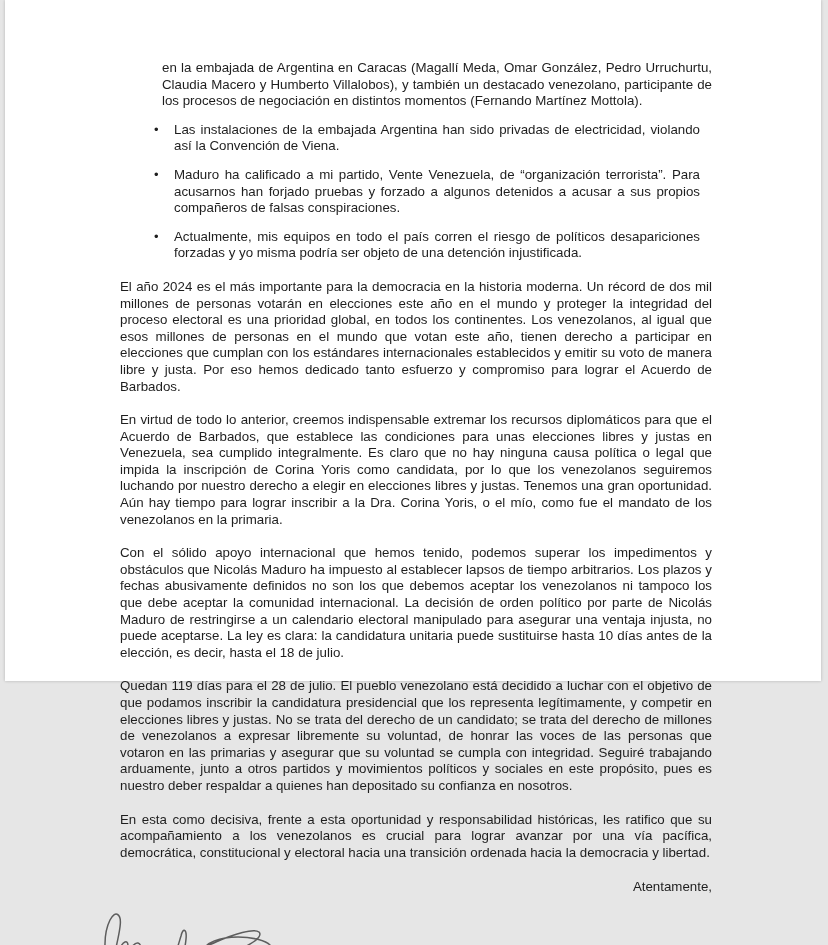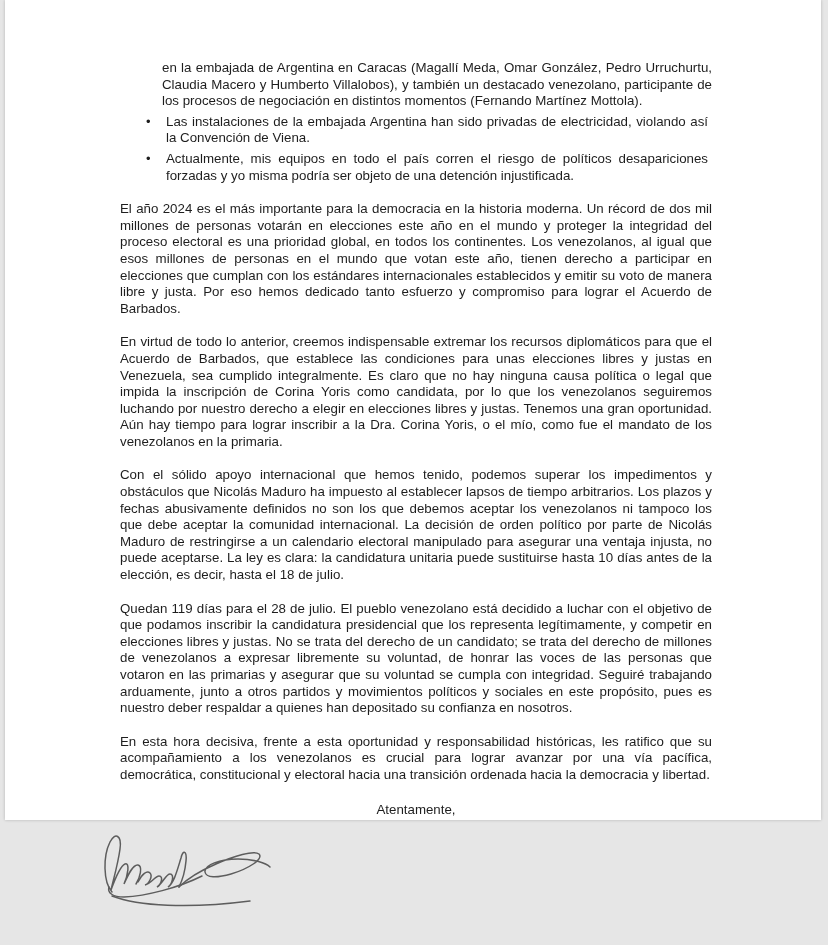--- a/index.html
+++ b/index.html
@@ -15,21 +15,21 @@
   .stage {
     position: relative;
     width: 828px;
     height: 945px;
   }
   .page {
     position: absolute;
     left: 5px;
     top: 0;
     width: 816px;
-    height: 820px;
+    height: 681px;
     background: #ffffff;
     box-shadow: 0 0 3px rgba(0,0,0,0.22);
   }
   .content {
     position: absolute;
     left: 115px;
     top: 60px;
     width: 592px;
     color: #1e1e1e;
     font-size: 13.3px;
@@ -41,33 +41,33 @@
     margin: 0;
     margin-left: 42px;
   }
   ul.issues {
     list-style: none;
     margin: 0 0 15px 0;
     padding: 0 0 0 42px;
   }
   ul.issues li {
     position: relative;
-    margin: 4px;
+    margin: 12px;
   }
   ul.issues li::before {
     content: "\2022";
     position: absolute;
     left: -20px;
     top: 0;
     font-size: 13px;
     color: #1e1e1e;
   }
   .closing {
     margin: 18px 0 0 0;
-    text-align: center;
+    text-align: right;
   }
   .sig-area {
     position: relative;
     margin-top: 14px;
     padding-top: 55px;
     text-align: left;
   }
   .sig-svg {
     position: absolute;
     left: -22px;
@@ -79,28 +79,29 @@
 <body>
 
 <div class="stage">
   <div class="page">
     <div class="content">
 
       <p class="para continuation">en la embajada de Argentina en Caracas (Magallí Meda, Omar González, Pedro Urruchurtu, Claudia Macero y Humberto Villalobos), y también un destacado venezolano, participante de los procesos de negociación en distintos momentos (Fernando Martínez Mottola).</p>
 
       <ul class="issues">
         <li>Las instalaciones de la embajada Argentina han sido privadas de electricidad, violando así la Convención de Viena.</li>
+        <li>Maduro ha calificado a mi partido, Vente Venezuela, de “organización terrorista”. Para acusarnos han forjado pruebas y forzado a algunos detenidos a acusar a sus propios compañeros de falsas conspiraciones.</li>
         <li>Actualmente, mis equipos en todo el país corren el riesgo de políticos desapariciones forzadas y yo misma podría ser objeto de una detención injustificada.</li>
       </ul>
 
       <p class="para">El año 2024 es el más importante para la democracia en la historia moderna. Un récord de dos mil millones de personas votarán en elecciones este año en el mundo y proteger la integridad del proceso electoral es una prioridad global, en todos los continentes. Los venezolanos, al igual que esos millones de personas en el mundo que votan este año, tienen derecho a participar en elecciones que cumplan con los estándares internacionales establecidos y emitir su voto de manera libre y justa. Por eso hemos dedicado tanto esfuerzo y compromiso para lograr el Acuerdo de Barbados.</p>
       <p class="para">En virtud de todo lo anterior, creemos indispensable extremar los recursos diplomáticos para que el Acuerdo de Barbados, que establece las condiciones para unas elecciones libres y justas en Venezuela, sea cumplido integralmente. Es claro que no hay ninguna causa política o legal que impida la inscripción de Corina Yoris como candidata, por lo que los venezolanos seguiremos luchando por nuestro derecho a elegir en elecciones libres y justas. Tenemos una gran oportunidad. Aún hay tiempo para lograr inscribir a la Dra. Corina Yoris, o el mío, como fue el mandato de los venezolanos en la primaria.</p>
       <p class="para">Con el sólido apoyo internacional que hemos tenido, podemos superar los impedimentos y obstáculos que Nicolás Maduro ha impuesto al establecer lapsos de tiempo arbitrarios. Los plazos y fechas abusivamente definidos no son los que debemos aceptar los venezolanos ni tampoco los que debe aceptar la comunidad internacional. La decisión de orden político por parte de Nicolás Maduro de restringirse a un calendario electoral manipulado para asegurar una ventaja injusta, no puede aceptarse. La ley es clara: la candidatura unitaria puede sustituirse hasta 10 días antes de la elección, es decir, hasta el 18 de julio.</p>
       <p class="para">Quedan 119 días para el 28 de julio. El pueblo venezolano está decidido a luchar con el objetivo de que podamos inscribir la candidatura presidencial que los representa legítimamente, y competir en elecciones libres y justas. No se trata del derecho de un candidato; se trata del derecho de millones de venezolanos a expresar libremente su voluntad, de honrar las voces de las personas que votaron en las primarias y asegurar que su voluntad se cumpla con integridad. Seguiré trabajando arduamente, junto a otros partidos y movimientos políticos y sociales en este propósito, pues es nuestro deber respaldar a quienes han depositado su confianza en nosotros.</p>
-      <p class="para">En esta hora decisiva, frente a esta oportunidad y responsabilidad históricas, les ratifico que su acompañamiento a los venezolanos es crucial para lograr avanzar por una vía pacífica, democrática, constitucional y electoral hacia una transición ordenada hacia la democracia y libertad.</p>
+      <p class="para">En esta como decisiva, frente a esta oportunidad y responsabilidad históricas, les ratifico que su acompañamiento a los venezolanos es crucial para lograr avanzar por una vía pacífica, democrática, constitucional y electoral hacia una transición ordenada hacia la democracia y libertad.</p>
 
       <p class="para closing">Atentamente,</p>
 
       <div class="sig-area">
         <svg class="sig-svg" width="190" height="92" viewBox="0 0 190 92" fill="none">
           <g stroke="#4b4b4b" stroke-width="1.5" stroke-linecap="round" fill="none" opacity="0.88">
 
             <path d="M14 66 C 5 56, 5 30, 12 16 C 17 6, 24 9, 22 23 C 20 38, 15 55, 13 64
                      C 17 53, 22 40, 27 38 C 32 36, 30 49, 26 58
                      C 30 49, 35 38, 40 39 C 45 40, 42 52, 38 58"></path>

